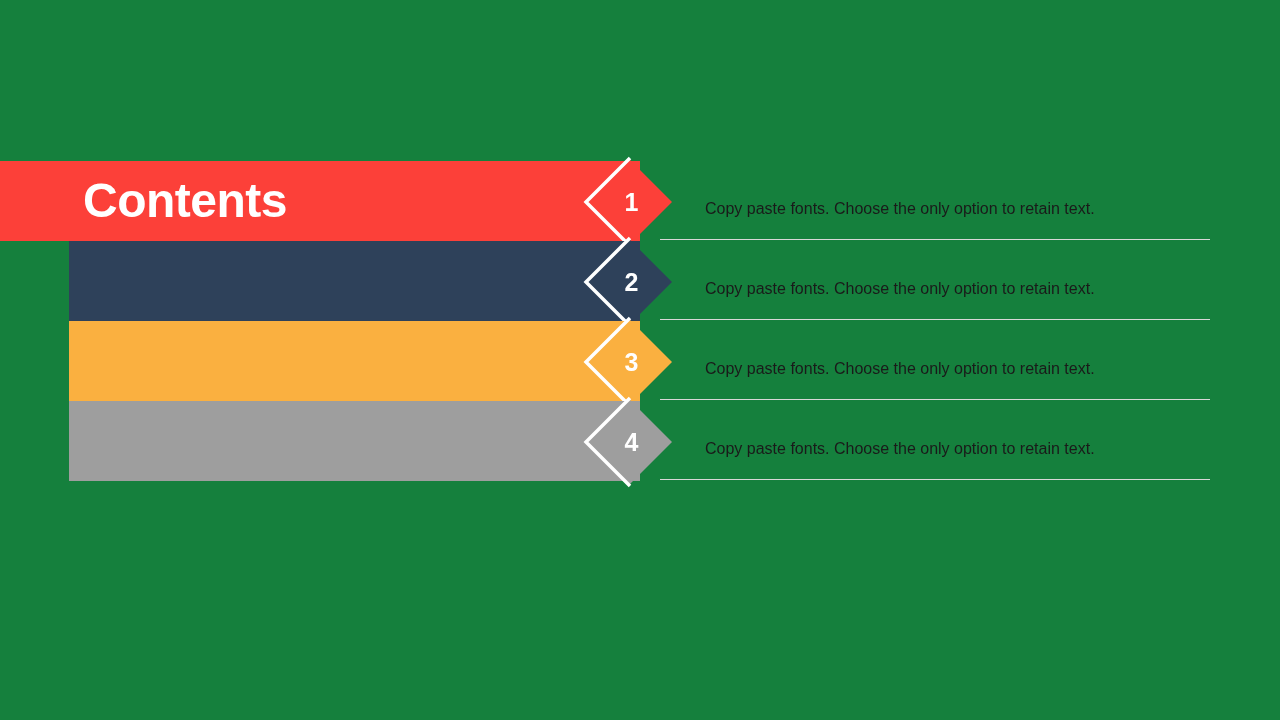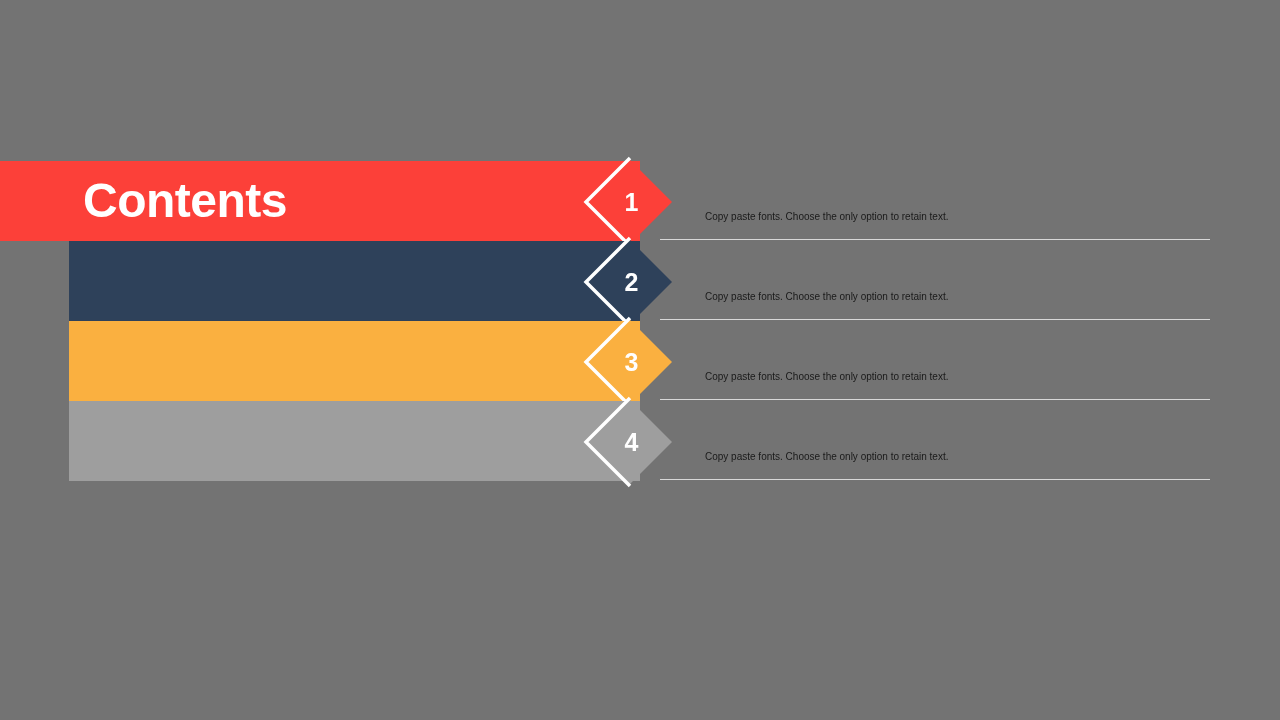--- a/index.html
+++ b/index.html
@@ -83,43 +83,43 @@
     font-weight: bold;
     color: #ffffff;
     padding-left: 3px;
     box-sizing: border-box;
   }
 
   
   .body-text {
     position: absolute;
     left: 705px;
-    top: 16px;
+    top: 8px;
     height: 80px;
     line-height: 80px;
-    font-size: 10px;
+    font-size: 16px;
     color: #1a1a1a;
     white-space: nowrap;
   }
 
   
   .sep {
     position: absolute;
     height: 1px;
     background: #d8d8d8;
   }
   .sep-1 { left: 660px; top: 239px; width: 550px; }
   .sep-2 { left: 660px; top: 319px; width: 550px; }
   .sep-3 { left: 660px; top: 399px; width: 550px; }
   .sep-4 { left: 660px; top: 479px; width: 550px; }
 </style>
 </head>
 <body>
 
-<div id="slide" style="background: #737373;">
+<div id="slide" style="background: #15803d;">
 
   <div class="row row-1">
     <div class="bar" style="background: rgb(252, 64, 57);"></div>
     <div class="title" style="color: rgb(255, 255, 255);">Contents</div>
     <div class="marker">
       <svg viewBox="0 0 84 84" xmlns="http://www.w3.org/2000/svg">
         <polygon points="42,0 84,42 42,84 0,42" class="diamond-fill-1" fill="#FC4039"></polygon>
         <polyline points="42,-2 -2,42 42,86" fill="none" stroke="#FFFFFF" stroke-width="3.5"></polyline>
       </svg>
       <div class="marker-num" style="color: rgb(255, 255, 255);">1</div>

